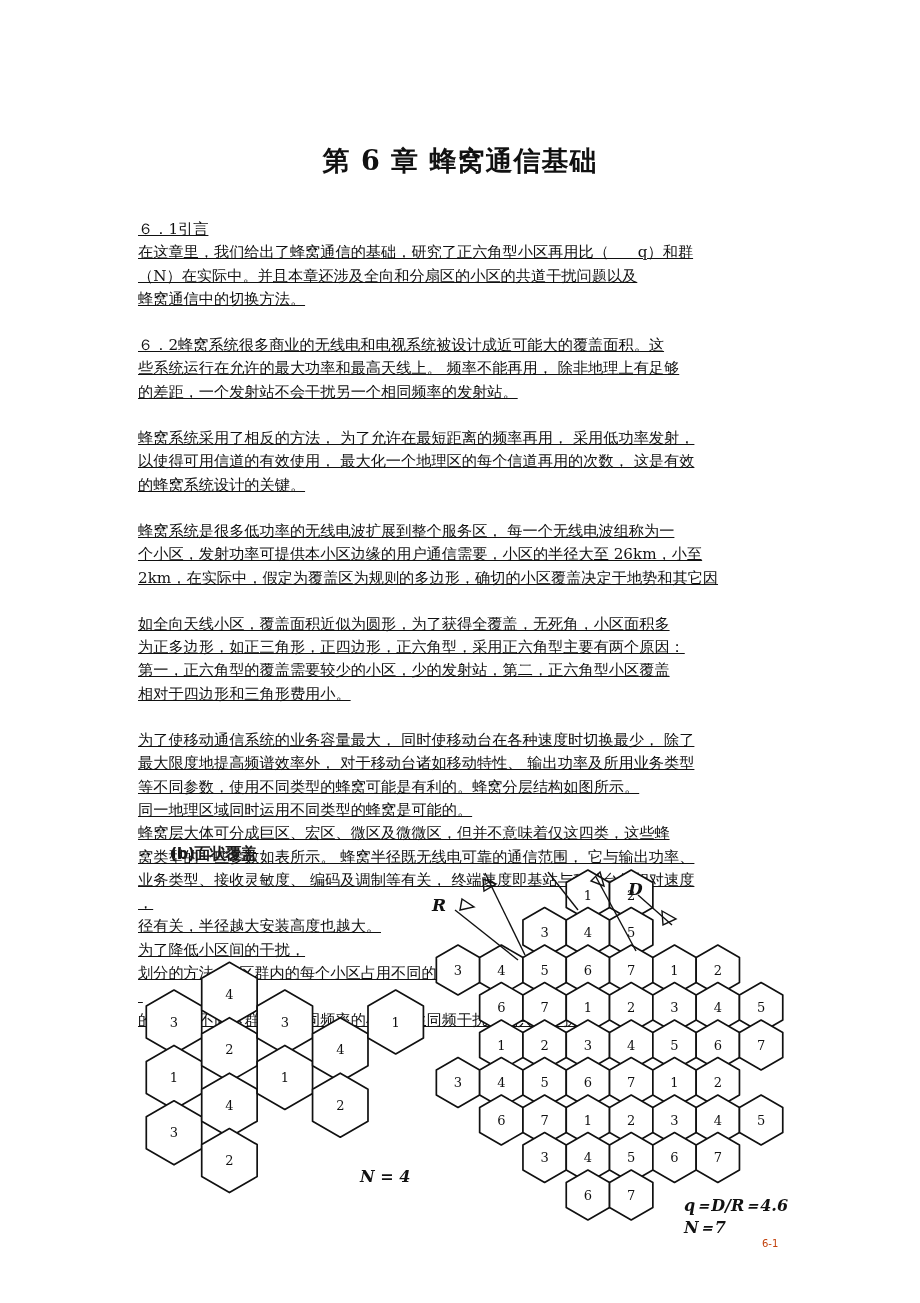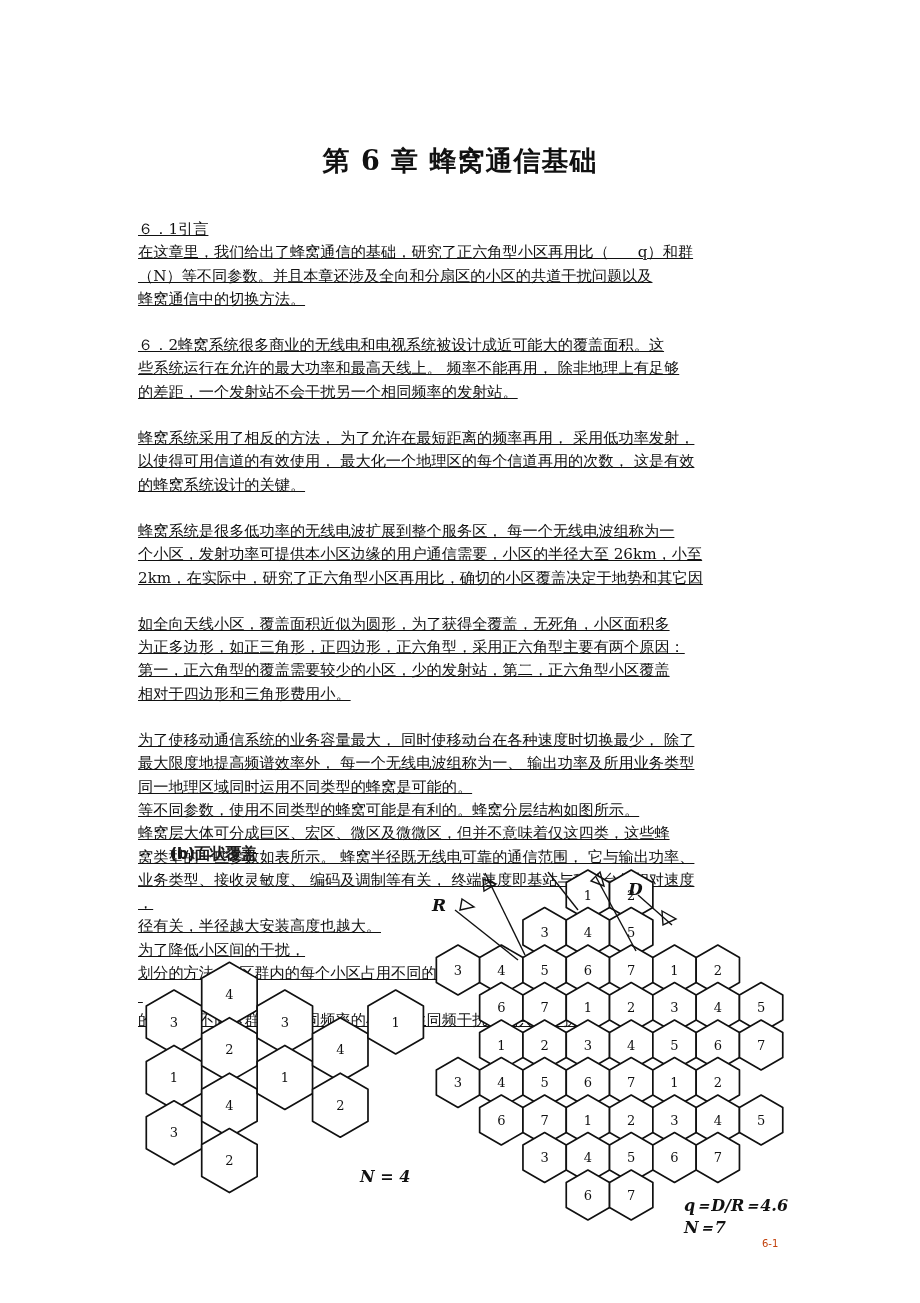--- a/index.html
+++ b/index.html
@@ -111,54 +111,54 @@
 <body>
 
 <div id="page">
 
   <div id="doc-title">第 6 章 蜂窝通信基础</div>
 
   <div id="body-text">
       <div class="para">
         <span class="ln">６．1引言</span>
         <span class="ln">在这章里，我们给出了蜂窝通信的基础，研究了正六角型小区再用比（      q）和群</span>
-        <span class="ln">（N）等不同参数。并且本章还涉及全向和分扇区的小区的共道干扰问题以及</span>
+        <span class="ln">（N）在实际中。并且本章还涉及全向和分扇区的小区的共道干扰问题以及</span>
         <span class="ln">蜂窝通信中的切换方法。</span>
       </div>
       <div class="spacer"></div>
       <div class="para">
         <span class="ln">６．2蜂窝系统很多商业的无线电和电视系统被设计成近可能大的覆盖面积。这</span>
         <span class="ln">些系统运行在允许的最大功率和最高天线上。 频率不能再用， 除非地理上有足够</span>
         <span class="ln">的差距，一个发射站不会干扰另一个相同频率的发射站。</span>
       </div>
       <div class="spacer"></div>
       <div class="para">
         <span class="ln">蜂窝系统采用了相反的方法， 为了允许在最短距离的频率再用， 采用低功率发射，</span>
         <span class="ln">以使得可用信道的有效使用， 最大化一个地理区的每个信道再用的次数， 这是有效</span>
         <span class="ln">的蜂窝系统设计的关键。</span>
       </div>
       <div class="spacer"></div>
       <div class="para">
         <span class="ln">蜂窝系统是很多低功率的无线电波扩展到整个服务区， 每一个无线电波组称为一</span>
         <span class="ln">个小区，发射功率可提供本小区边缘的用户通信需要，小区的半径大至 26km，小至</span>
-        <span class="ln">2km，在实际中，研究了正六角型小区再用比，确切的小区覆盖决定于地势和其它因</span>
+        <span class="ln">2km，在实际中，假定为覆盖区为规则的多边形，确切的小区覆盖决定于地势和其它因</span>
       </div>
       <div class="spacer"></div>
       <div class="para">
         <span class="ln">如全向天线小区，覆盖面积近似为圆形，为了获得全覆盖，无死角，小区面积多</span>
         <span class="ln">为正多边形，如正三角形，正四边形，正六角型，采用正六角型主要有两个原因：</span>
         <span class="ln">第一，正六角型的覆盖需要较少的小区，少的发射站，第二，正六角型小区覆盖</span>
         <span class="ln">相对于四边形和三角形费用小。</span>
       </div>
       <div class="spacer"></div>
       <div class="para">
         <span class="ln">为了使移动通信系统的业务容量最大， 同时使移动台在各种速度时切换最少， 除了</span>
-        <span class="ln">最大限度地提高频谱效率外， 每一个无线电波组称为一、 输出功率及所用业务类型</span>
+        <span class="ln">最大限度地提高频谱效率外， 对于移动台诸如移动特性、 输出功率及所用业务类型</span>
+        <span class="ln">等不同参数，使用不同类型的蜂窝可能是有利的。蜂窝分层结构如图所示。</span>
         <span class="ln">同一地理区域同时运用不同类型的蜂窝是可能的。</span>
-        <span class="ln">等不同参数，使用不同类型的蜂窝可能是有利的。蜂窝分层结构如图所示。</span>
         <span class="ln">蜂窝层大体可分成巨区、宏区、微区及微微区，但并不意味着仅这四类，这些蜂</span>
         <span class="ln">窝类型的一些参数如表所示。 蜂窝半径既无线电可靠的通信范围， 它与输出功率、</span>
         <span class="ln">业务类型、接收灵敏度、 编码及调制等有关， 终端速度即基站与移动台的相对速度</span>
         <span class="ln">，</span>
         <span class="ln">径有关，半径越大安装高度也越大。</span>
         <span class="ln">为了降低小区间的干扰，</span>
         <span class="ln">划分的方法   ),区群内的每个小区占用不同的频率</span>
         <span class="ln">&nbsp;</span>
         <span class="ln">的频带。不同区群中的相同频率的小区产生同频干扰，既共道干扰。</span>
       </div>

